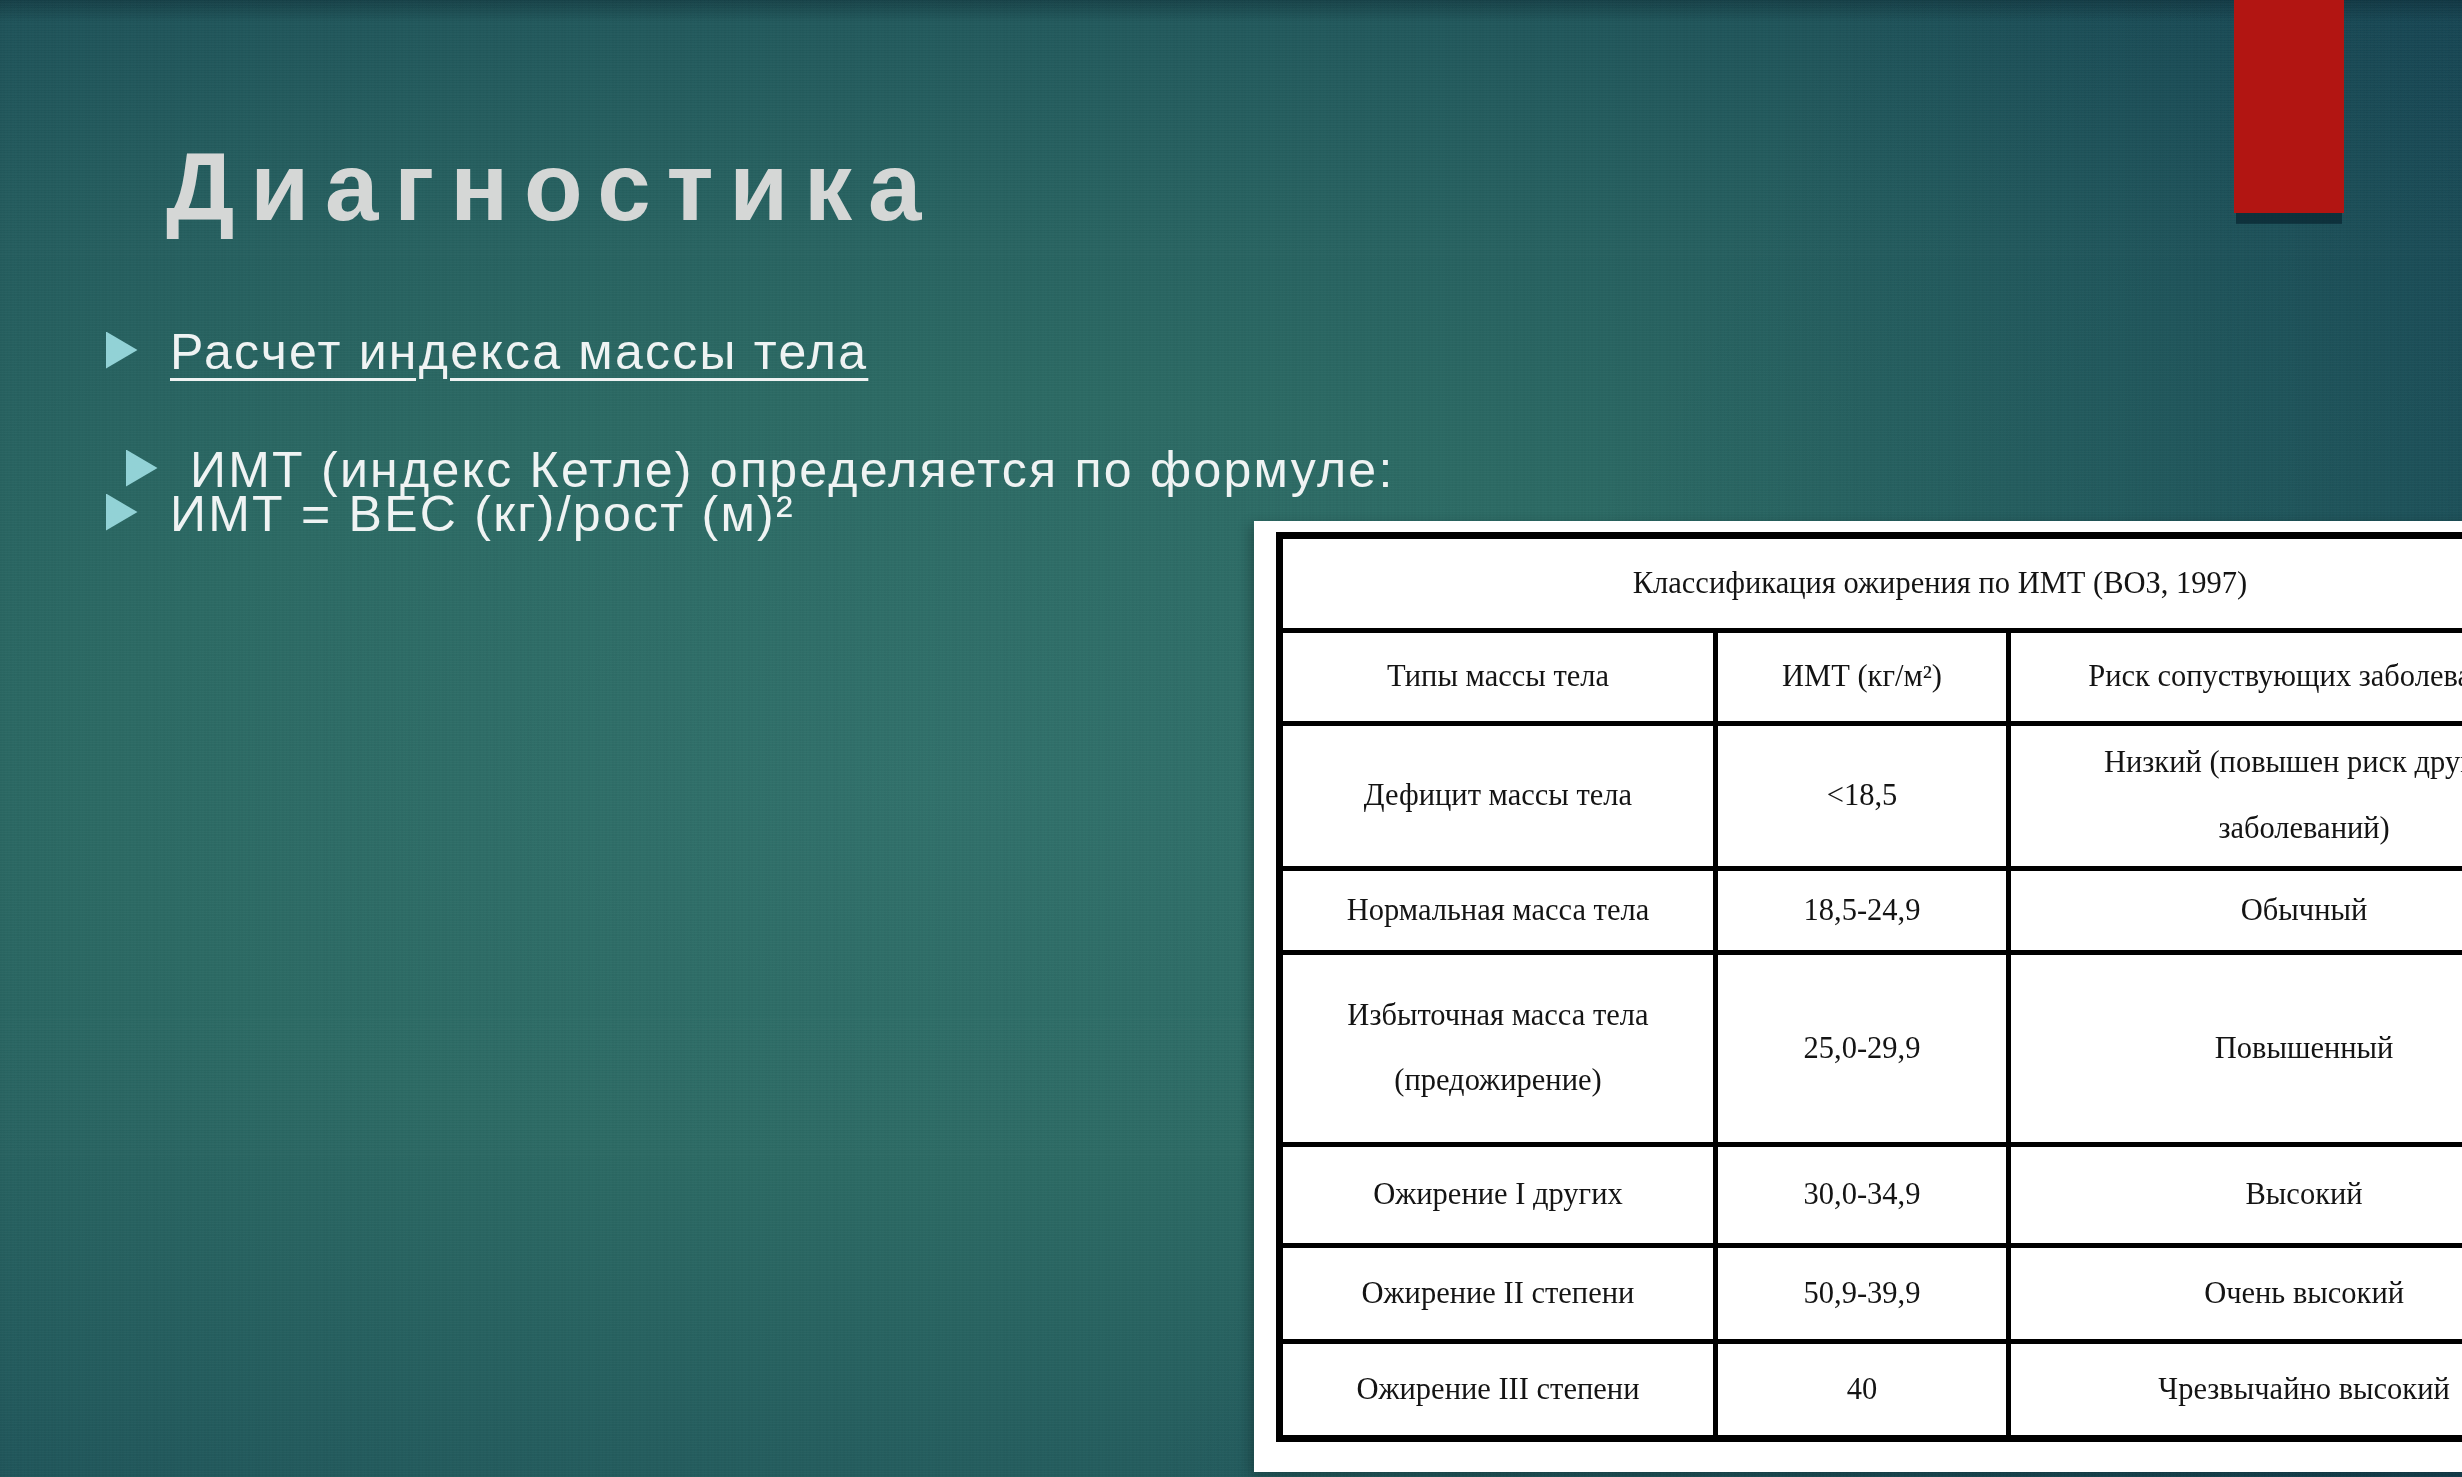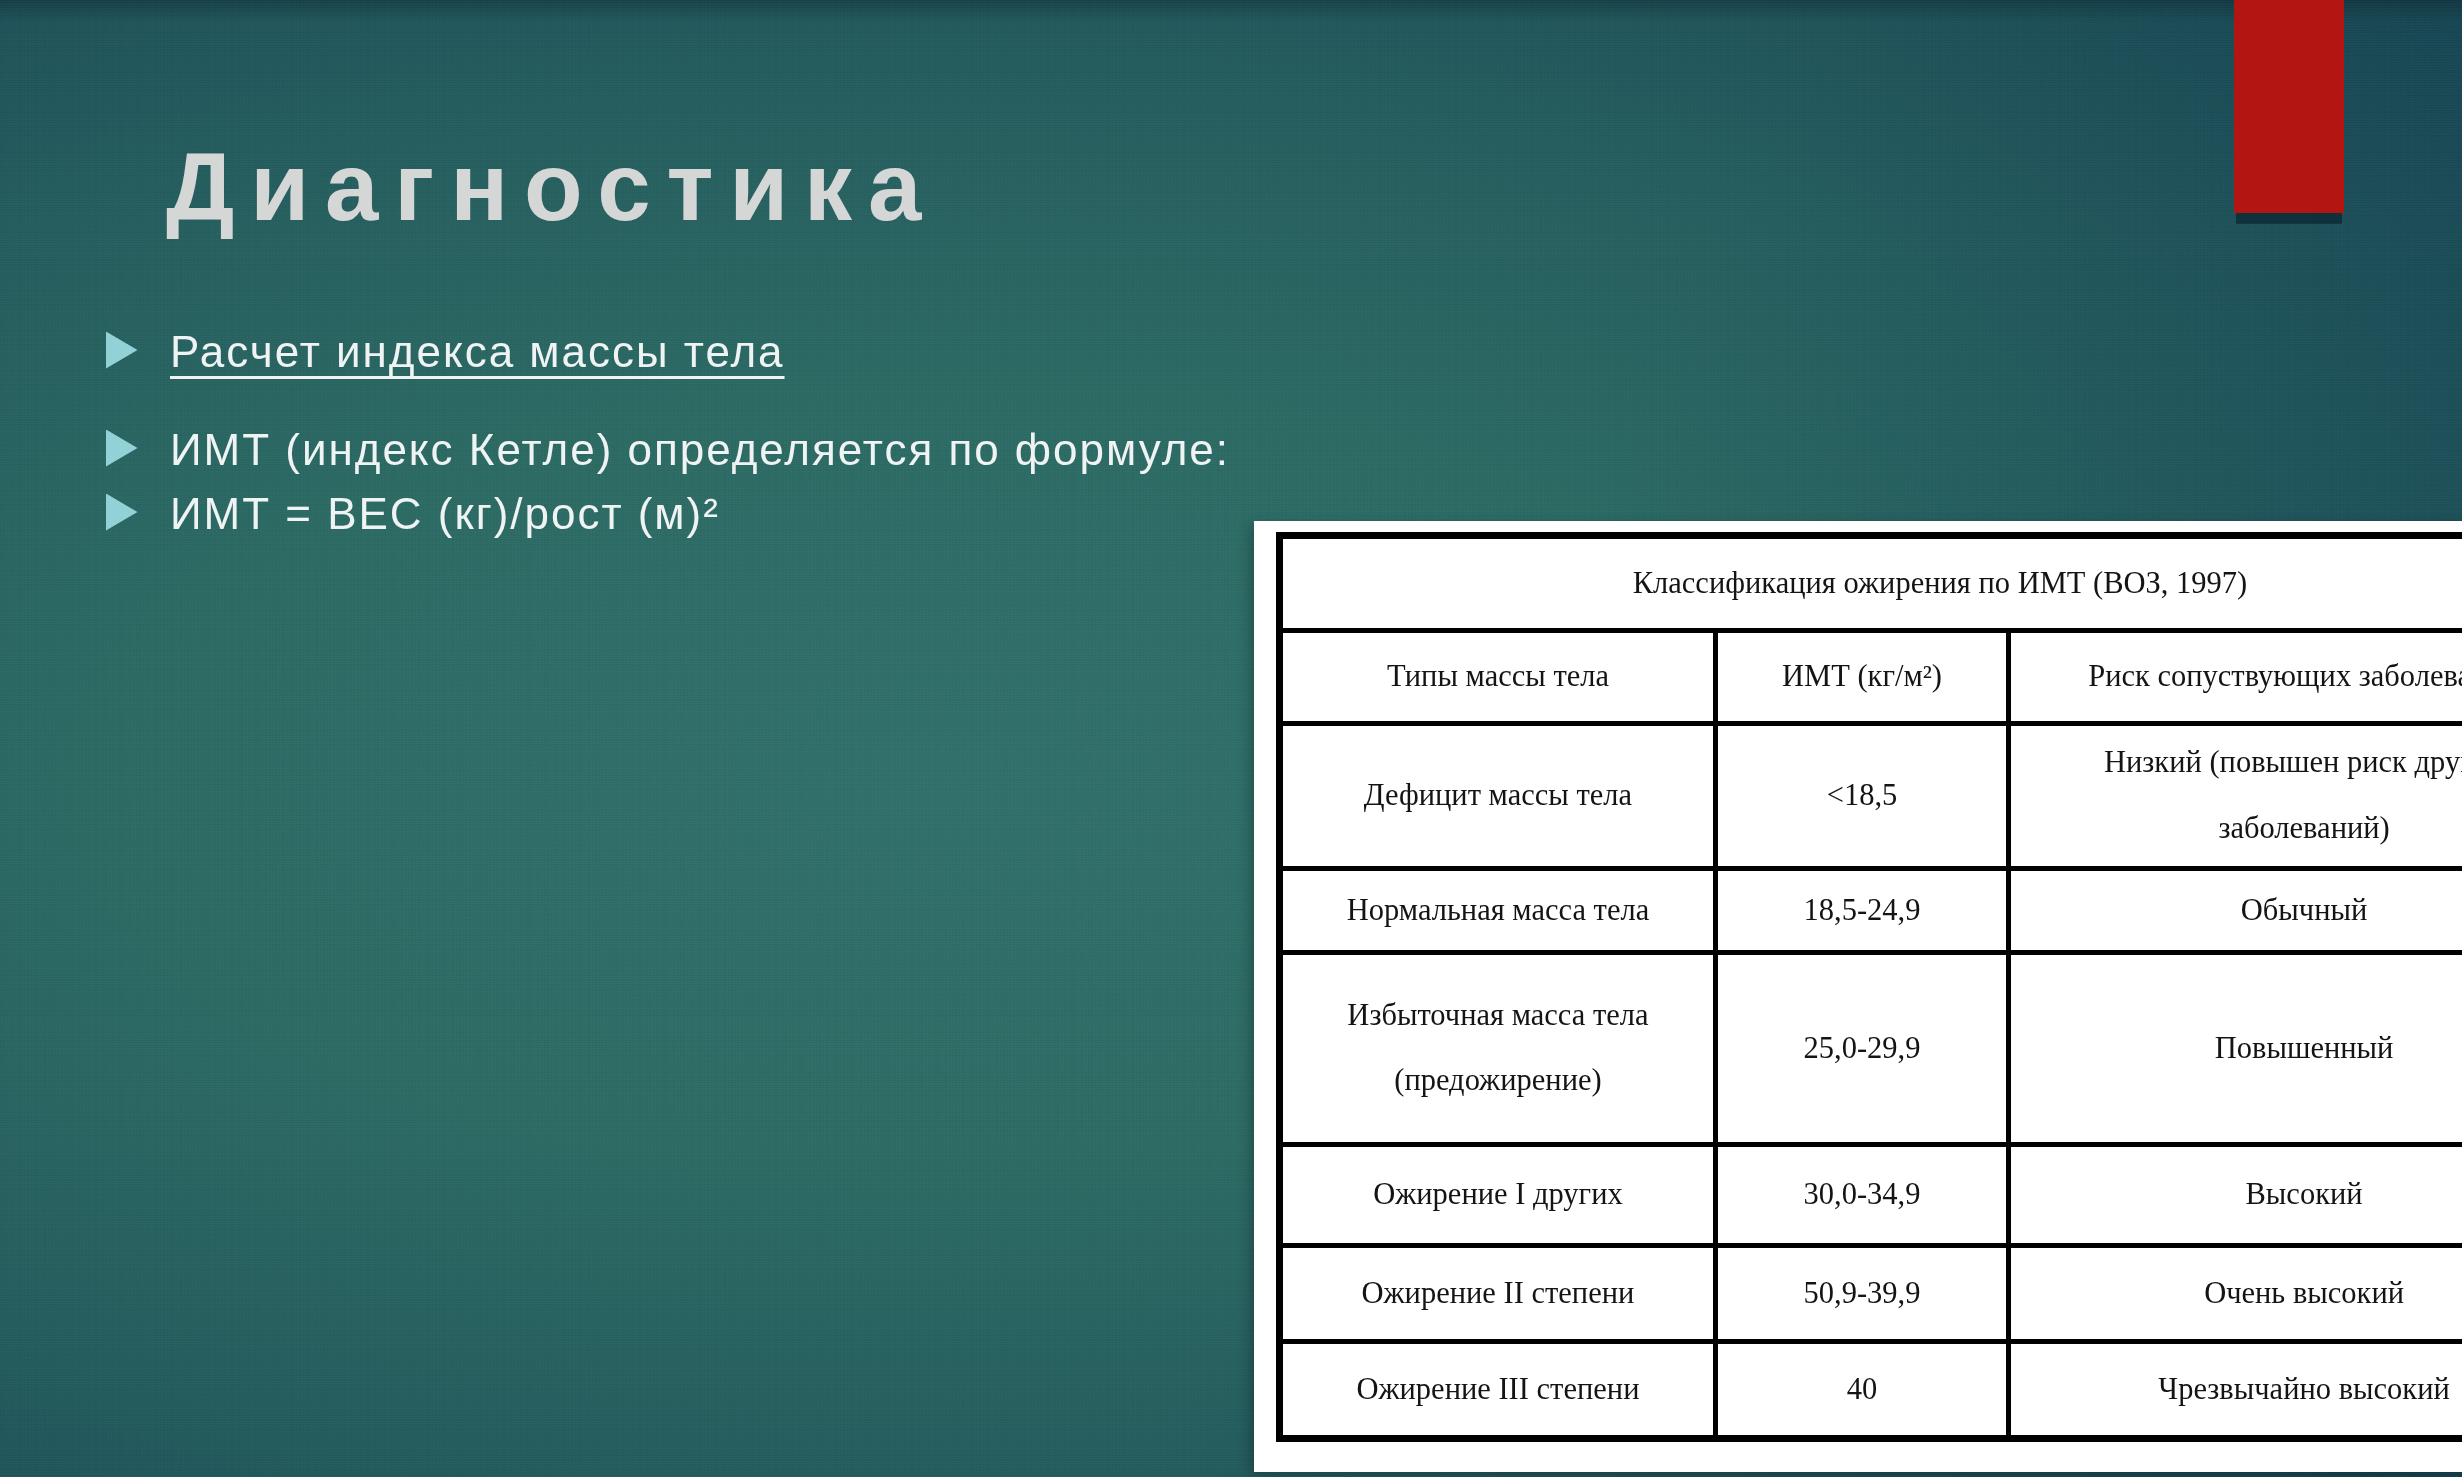--- a/index.html
+++ b/index.html
@@ -51,32 +51,32 @@
   .bullets { position: absolute; left: 106px; top: 0; }
   .bullet {
     position: absolute;
     left: 0;
     display: flex;
     align-items: center;
     height: 69px;
     white-space: nowrap;
   }
   .bullet-1 { top: 318px; }
-  .bullet-2 { top: 416px; }
+  .bullet-2 { top: 436px; margin-left: 20px; }
   .bullet-3 { top: 480px; }
   .tri {
     flex: 0 0 auto;
     width: 31.5px; height: 37px;
     margin-right: 32.5px;
     margin-top: -4.9px;
     background: #92d2d6;
     clip-path: polygon(0 0, 100% 50%, 0 100%);
   }
   .btext {
-    font-size: 44px;
+    font-size: 50px;
     letter-spacing: 0.045em;
     color: #eff3f3;
     line-height: 1.15;
     text-align: right;
   }
   .bullet.underlined .btext {
     text-decoration: underline;
     text-decoration-thickness: 3px;
     text-underline-offset: 8.9px;
   }

